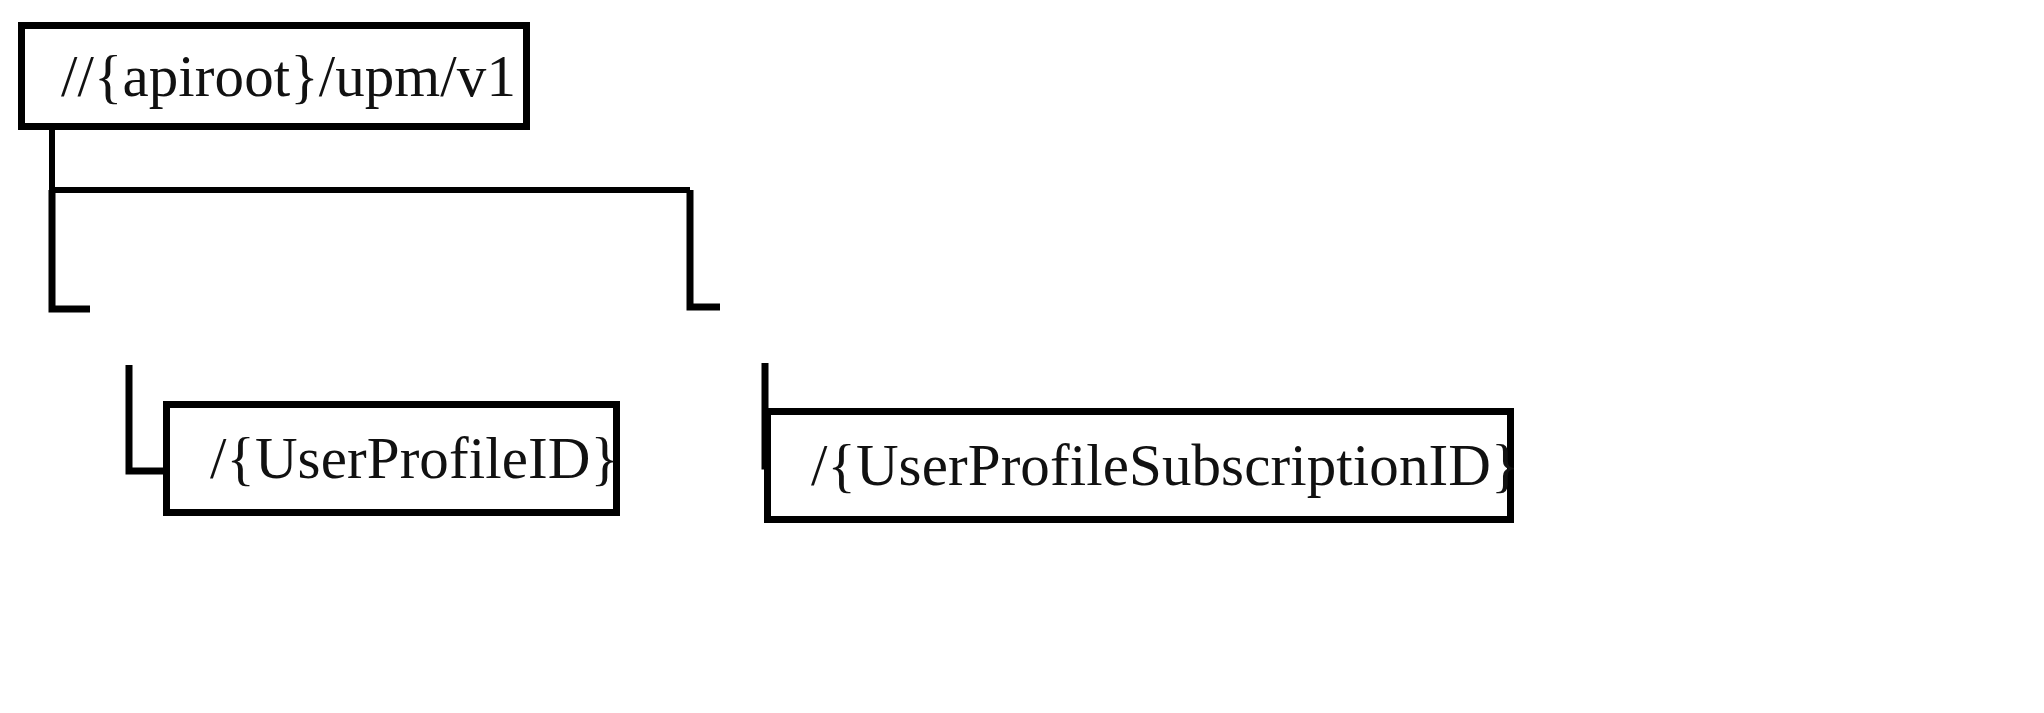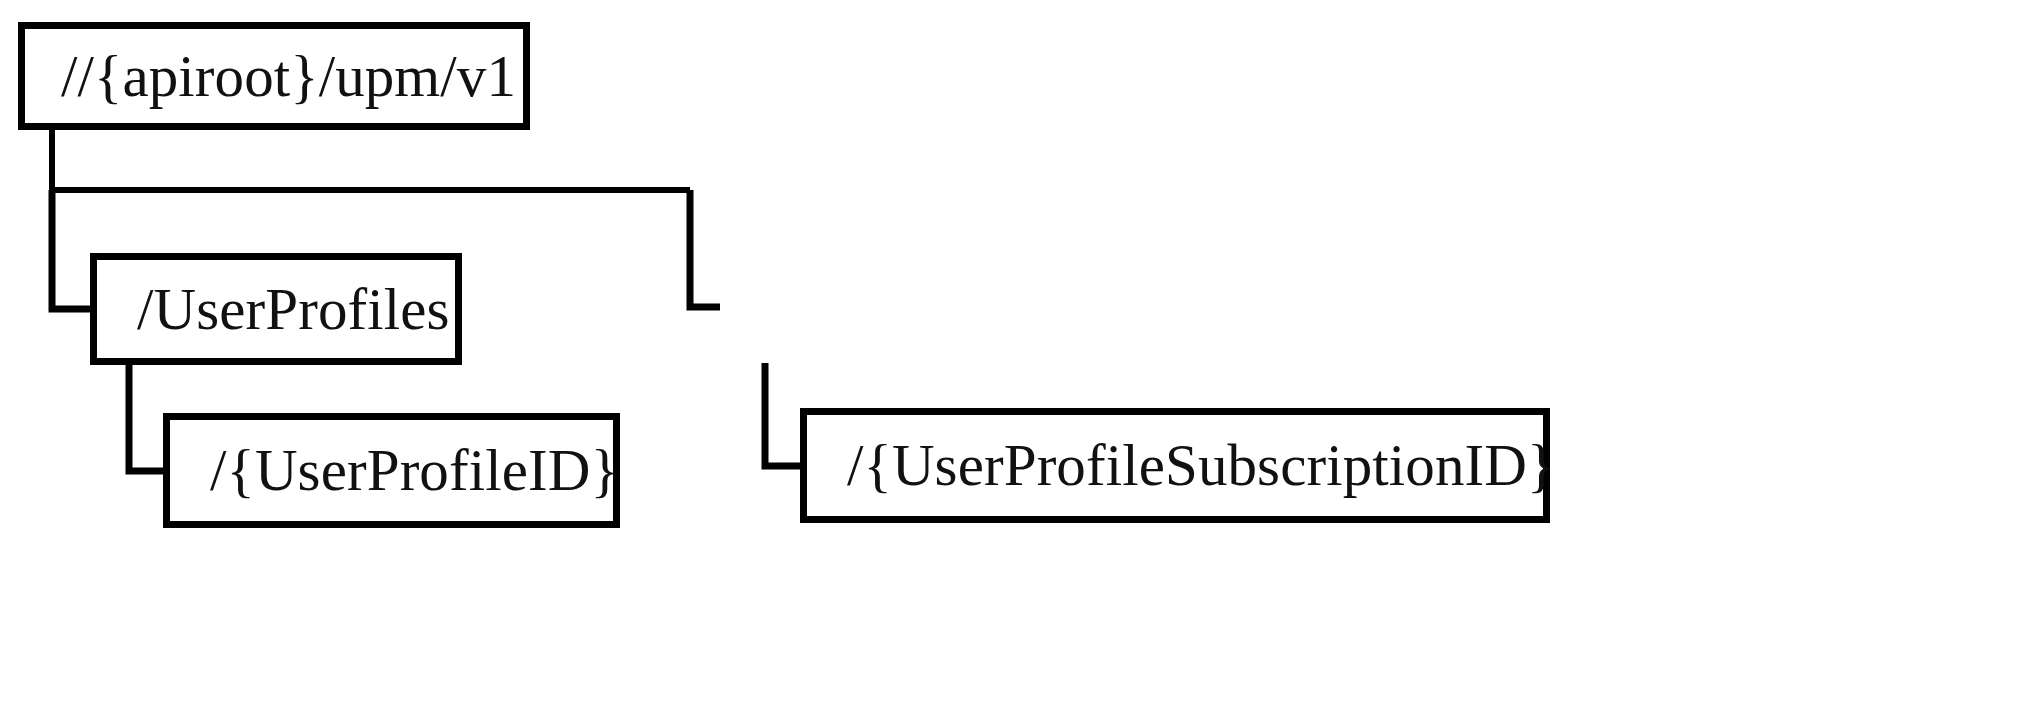--- a/index.html
+++ b/index.html
@@ -43,23 +43,23 @@
     letter-spacing: 0.1px;
   }
   
   #node-root        { left: 18px;  top: 22px;  width: 512px; height: 108px; }
   #node-root .node-label { padding-left: 36px; }
 
   #node-userprofiles { left: 90px; top: 253px; width: 372px; height: 112px; }
 
   #node-subscriptions { left: 720px; top: 250px; width: 672px; height: 113px; }
 
-  #node-userprofileid { left: 163px; top: 413px; width: 457px; height: 115px; align-items: center; }
+  #node-userprofileid { left: 163px; top: 401px; width: 457px; height: 115px; align-items: center; }
 
-  #node-subscriptionid { left: 800px; top: 408px; width: 750px; height: 115px; }
+  #node-subscriptionid { left: 764px; top: 408px; width: 750px; height: 115px; }
 </style>
 </head>
 <body>
 
 <div id="diagram-canvas">
 
   <svg id="connector-layer" viewBox="0 0 2044 713" width="2044" height="713" xmlns="http://www.w3.org/2000/svg">
 
     <path d="M 52 130 L 52 190 L 690 190" fill="none" stroke="#000000" stroke-width="6"></path>
 
@@ -69,23 +69,20 @@
 
     <path d="M 129 365 L 129 471 L 163 471" fill="none" stroke="#000000" stroke-width="7"></path>
 
     <path d="M 765 363 L 765 466 L 800 466" fill="none" stroke="#000000" stroke-width="7"></path>
   </svg>
 
   <div class="node-box" id="node-root">
     <span class="node-label">//{apiroot}/upm/v1</span>
   </div>
 
-  <div class="node-box" id="node-userprofiles">
-    <span class="node-label">/UserProfiles</span>
-  </div>
 
 
   <div class="node-box" id="node-userprofileid">
     <span class="node-label">/{UserProfileID}</span>
   </div>
 
   <div class="node-box" id="node-subscriptionid">
     <span class="node-label">/{UserProfileSubscriptionID}</span>
   </div>
 

